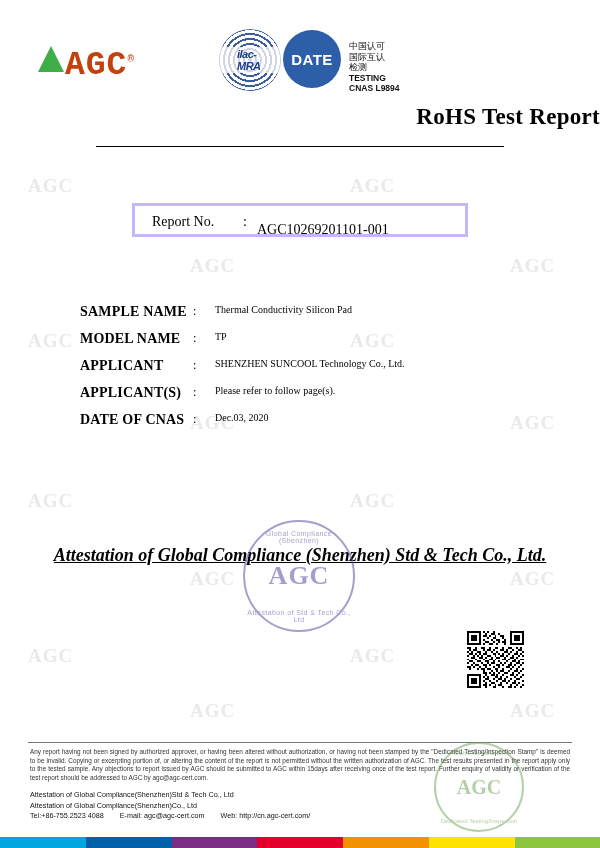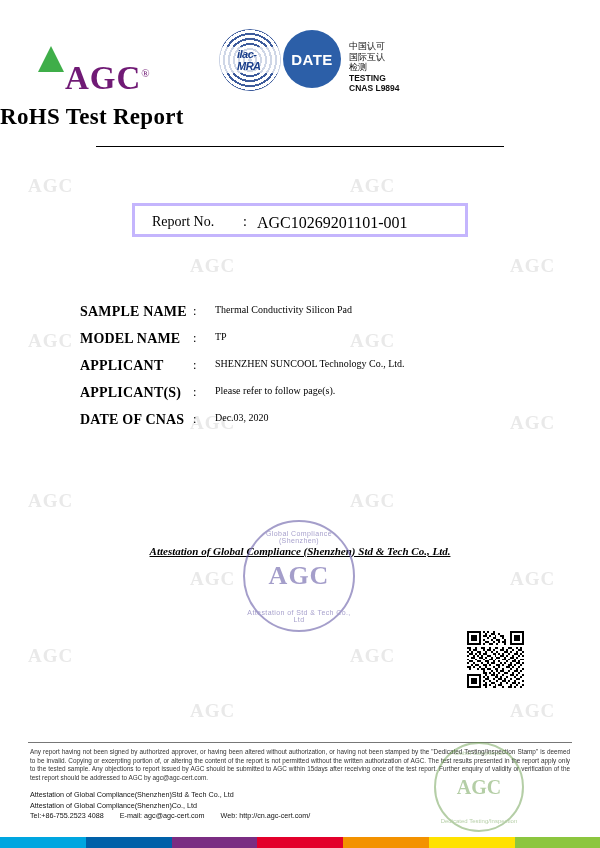--- a/index.html
+++ b/index.html
@@ -36,27 +36,26 @@
   .agc-tri {
     width: 0;
     height: 0;
     border-left: 13px solid transparent;
     border-right: 13px solid transparent;
     border-bottom: 26px solid #3fae49;
     margin-right: 1px;
     margin-top: 2px;
   }
   .agc-text {
-    font-family: Liberation Serif, serif;
+    font-family: Liberation Mono, monospace;
     font-size: 33px;
     font-weight: bold;
     letter-spacing: 1px;
-    color: #701a75;
+    color: #c2410c;
     line-height: 30px;
-    margin-top: 14px;
   }
   .agc-reg {
     font-size: 11px;
     vertical-align: super;
     font-weight: normal;
   }
 
   .ilac {
     position: absolute;
     left: 218px;
@@ -134,21 +133,21 @@
   .cnas-text .bold {
     font-weight: bold;
   }
 
   
   .title {
     position: absolute;
     top: 104px;
     left: 0;
     width: 600px;
-    text-align: left;
+    text-align: right;
     font-size: 23px;
     font-weight: bold;
     color: #000;
     letter-spacing: .3px;
   }
   .title-rule {
     position: absolute;
     top: 146px;
     left: 96px;
     width: 408px;
@@ -175,22 +174,22 @@
   }
   .report-colon {
     position: absolute;
     left: 108px;
     top: 8px;
     font-size: 14px;
   }
   .report-value {
     position: absolute;
     left: 122px;
-    top: 8px;
-    font-size: 16px;
+    top: 16px;
+    font-size: 14px;
     color: #000;
   }
 
   
   .fields {
     position: absolute;
     top: 304px;
     left: 80px;
     width: 440px;
   }
@@ -220,21 +219,21 @@
     font-size: 10px;
   }
 
   
   .attestation {
     position: absolute;
     top: 545px;
     left: 0;
     width: 600px;
     text-align: center;
-    font-size: 11px;
+    font-size: 18px;
     font-style: italic;
     font-weight: bold;
     text-decoration: underline;
     color: #000;
   }
 
   
   .stamp {
     position: absolute;
     left: 243px;

